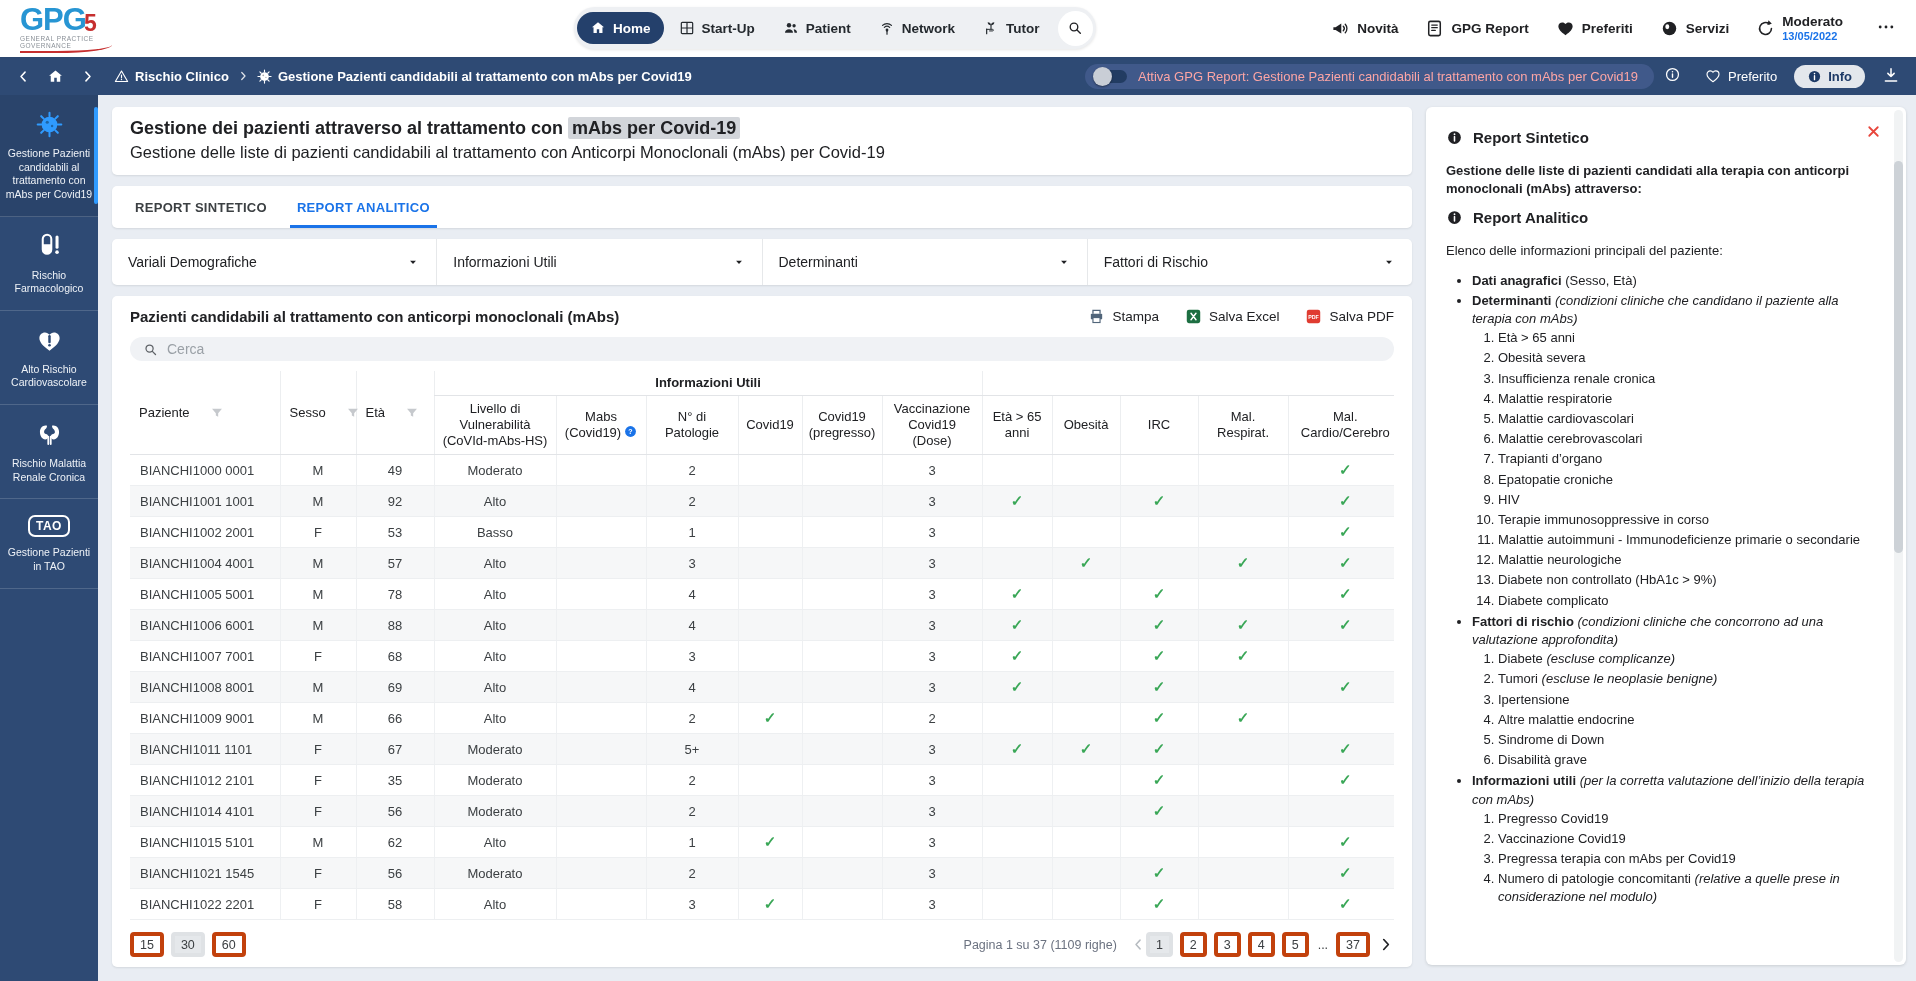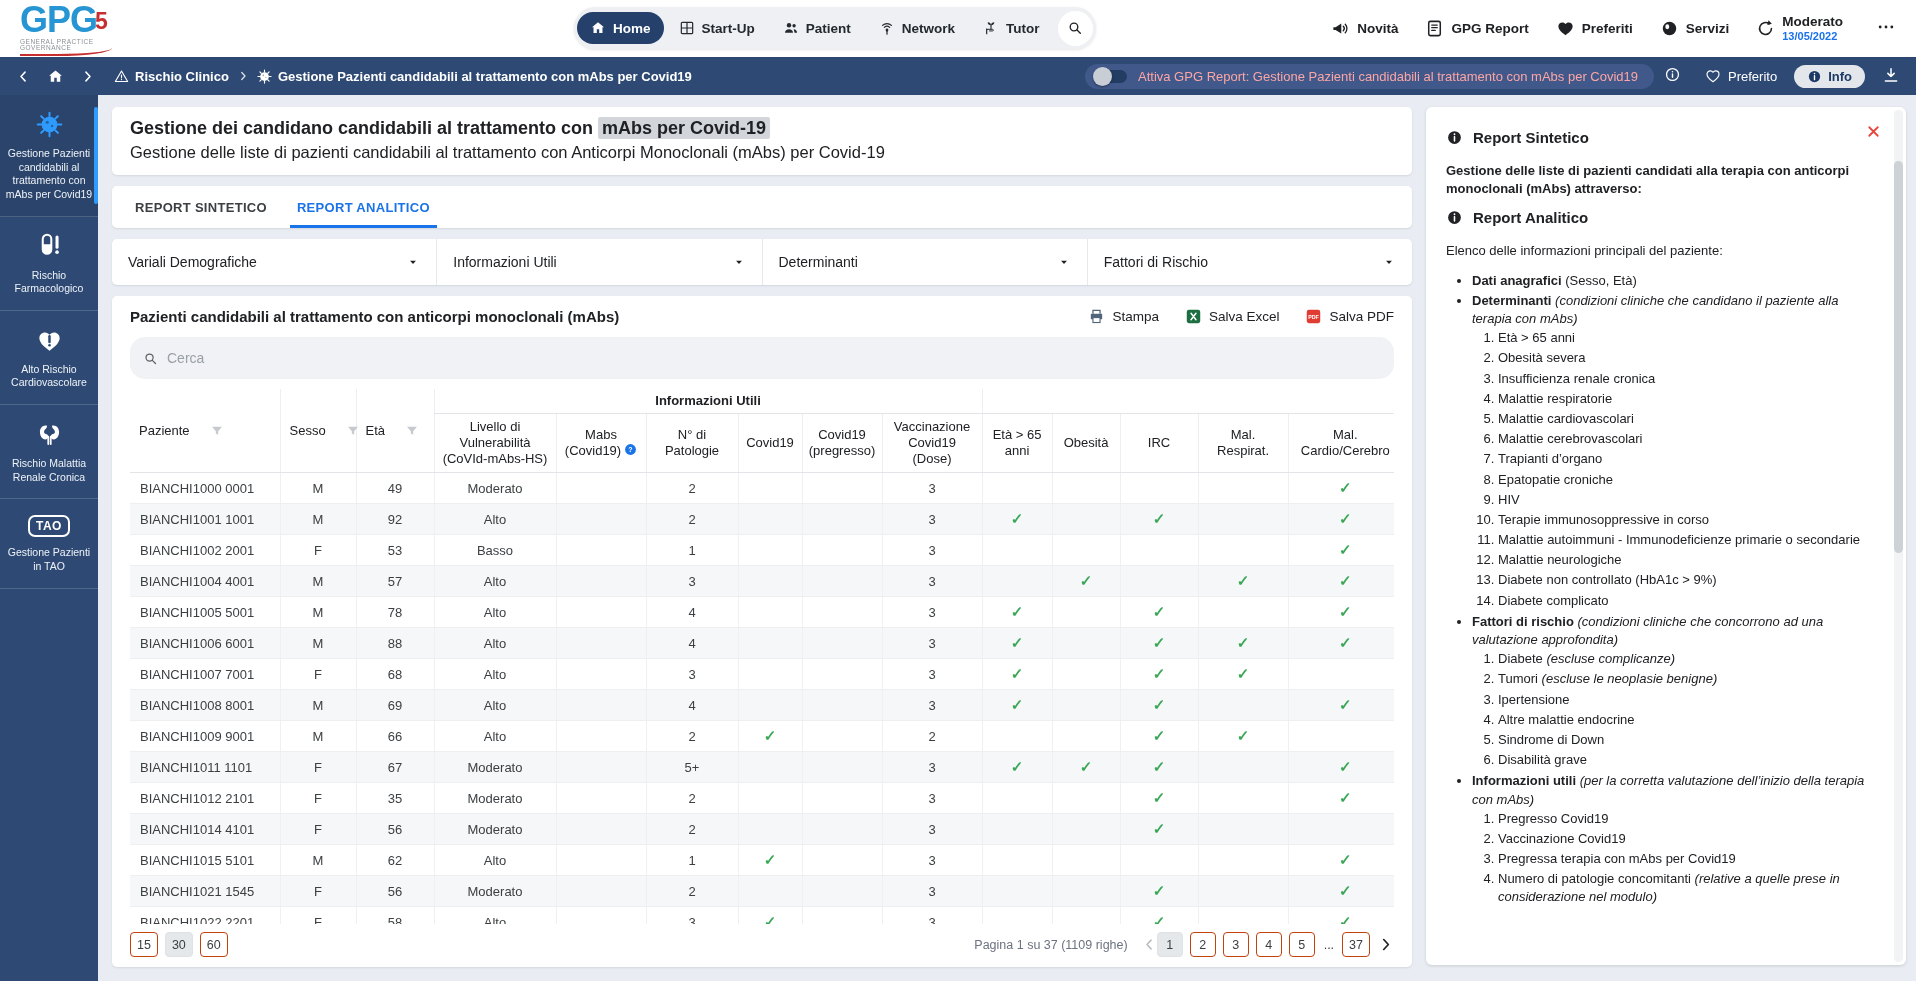--- a/index.html
+++ b/index.html
@@ -8,21 +8,21 @@
 }
 *{box-sizing:border-box;margin:0;padding:0}
 html,body{width:1916px;height:981px;overflow:hidden}
 body{font-family:"Liberation Sans",sans-serif;background:var(--page);color:var(--text)}
 .ic{display:inline-flex;align-items:center;justify-content:center;flex:none}
 
 
 .topbar{height:57px;background:#fff;display:flex;align-items:center;padding:0 20px;position:relative;box-shadow:0 1px 2px rgba(0,0,0,.06)}
 .logo{display:flex;flex-direction:column;line-height:1;cursor:pointer}
 .logo-row{display:flex;align-items:flex-start}
-.logo-main{font-size:36px;font-weight:800;letter-spacing:-1px;color:#2795d3}
+.logo-main{font-size:31px;font-weight:800;letter-spacing:-1px;color:#2795d3}
 .logo-five{font-size:23px;font-weight:800;color:#c62f2f;margin-left:-2px;margin-top:8px}
 .logo-caption{font-size:6.5px;color:#8a9097;letter-spacing:.5px;margin-top:1px;border-bottom:2px solid #c62f2f;border-radius:0 0 60%/8px 8px;padding-bottom:2px;width:92px}
 .main-nav{position:absolute;left:574px;top:7px;height:42px;background:#eef0f3;border-radius:999px;display:flex;align-items:center;padding:3px;gap:2px;box-shadow:0 1px 3px rgba(0,0,0,.10)}
 .nav-item{display:flex;align-items:center;gap:7px;padding:8px 13px;border-radius:999px;font-size:13.5px;font-weight:700;color:#24292e;border:none;background:transparent;cursor:pointer;font-family:inherit}
 .nav-item.active{background:var(--navy-dark);color:#fff}
 .nav-search{width:35px;height:35px;border-radius:50%;background:#fff;border:none;display:flex;align-items:center;justify-content:center;cursor:pointer;margin-left:3px;color:#202124}
 .topbar-right{margin-left:auto;display:flex;align-items:center;gap:27px}
 .tr-item{display:flex;align-items:center;gap:7px;font-size:13.5px;font-weight:700;border:none;background:none;cursor:pointer;font-family:inherit;color:var(--text)}
 .tr-col{display:flex;flex-direction:column;align-items:flex-start;line-height:1.15}
 .tr-col small{font-size:11px;color:var(--accent);font-weight:700}
@@ -71,41 +71,41 @@
 .filters-card{display:flex;height:46px;flex:none;align-items:stretch}
 .filter{flex:1;display:flex;align-items:center;justify-content:space-between;padding:0 16px;font-size:14px;border-right:1px solid #e6e8ea;cursor:pointer}
 .filter:last-child{border-right:none}
 .filter .caret{color:#202124}
 
 .table-card{flex:1;padding:12px 18px 6px;display:flex;flex-direction:column;overflow:hidden}
 .t-toolbar{display:flex;align-items:center;flex:none}
 .t-toolbar h2{font-size:15px;font-weight:700}
 .t-actions{margin-left:auto;display:flex;gap:26px}
 .t-action{display:flex;align-items:center;gap:7px;font-size:13.5px;cursor:pointer;border:none;background:none;font-family:inherit;color:var(--text)}
-.search{margin:12px 0 10px;height:42px;background:#f0f2f5;border-radius:15px;display:flex;align-items:center;padding:0 13px;gap:9px;flex:none}
+.search{margin:12px 0 10px;height:24px;background:#f0f2f5;border-radius:15px;display:flex;align-items:center;padding:0 13px;gap:9px;flex:none}
 .search .ic{color:#5f6368}
 .search input{border:none;background:transparent;outline:none;font-size:14px;font-family:inherit;width:100%;color:#202124}
 .search input::placeholder{color:#9aa0a6}
 
 .t-wrap{flex:1;overflow:hidden}
 table{border-collapse:collapse;width:100%;table-layout:fixed;font-size:13px}
 thead th{font-weight:500;color:#202124;border-bottom:1px solid #e2e4e7;border-left:1px solid #eceef0;vertical-align:middle;text-align:center;padding:5px 6px;line-height:1.25;background:#fff}
 thead tr:first-child th:first-child{border-left:none}
 th.group-h{font-weight:600;height:24px;padding:3px}
 th.group-empty{border-left:1px solid #eceef0}
 .th-flex{display:flex;align-items:center;justify-content:space-between;gap:4px;padding:0 3px;text-align:right}
 .th-help{display:inline-flex;vertical-align:top;margin-left:3px}
 th .hlbl{display:inline}
 tbody td{height:31px;padding:0 8px;text-align:center;color:#3c4043;border-left:1px solid #eef0f2;border-bottom:1px solid #edeff1}
 tbody td:first-child{text-align:left;border-left:none;padding-left:10px}
 tbody tr:nth-child(even){background:#f6f7f8}
 .check{color:var(--green);font-size:15px;font-weight:700}
 
 .pager{display:flex;align-items:center;margin-top:8px;font-size:12.5px;color:#6b7280;flex:none;padding-bottom:4px}
-.pbtn{min-width:26px;height:25px;border:1px solid #c2410c;border-radius:4px;background:#fff;font-size:12.5px;color:#3c4043;margin-right:7px;cursor:pointer;padding:0 6px;font-family:inherit}
+.pbtn{min-width:26px;height:25px;border:4px solid #c2410c;border-radius:4px;background:#fff;font-size:12.5px;color:#3c4043;margin-right:7px;cursor:pointer;padding:0 6px;font-family:inherit}
 .pbtn.active{background:#e5e8eb;border-color:#dfe2e5}
 .pager-right{margin-left:auto;display:flex;align-items:center}
 .summary{margin-right:14px}
 .pchev{border:none;background:none;cursor:pointer;color:#b7bcc1;display:flex;align-items:center}
 .pchev.next{color:#202124}
 .ellipsis{margin:0 8px 0 2px;color:#3c4043}
 
 
 .info-panel{width:480px;margin:12px 10px 0 14px;background:#fff;border-radius:6px;box-shadow:0 1px 3px rgba(60,64,67,.18);height:858px;position:relative;padding:14px 30px 16px 20px;overflow:hidden;flex:none}
 .scroll-track{position:absolute;top:3px;bottom:3px;right:3px;width:9px;background:#f1f3f4;border-radius:5px}
@@ -393,21 +393,21 @@
         <div class="lbl">Rischio Malattia Renale Cronica</div>
       </div>
       <div class="side-item">
         <div class="tao-box ic">TAO</div>
         <div class="lbl">Gestione Pazienti in TAO</div>
       </div>
     </aside>
 
   <main class="main">
     <section class="card title-card">
-      <h1><span>Gestione dei candidano candidabili al trattamento con </span><mark>mAbs per Covid-19</mark></h1>
+      <h1><span>Gestione dei pazienti attraverso al trattamento con </span><mark>mAbs per Covid-19</mark></h1>
       <p>Gestione delle liste di pazienti candidabili al trattamento con Anticorpi Monoclonali (mAbs) per Covid-19</p>
     </section>
 
     <section class="card tabs-card" id="tabs">
         <button class="tab">REPORT SINTETICO</button>
         <button class="tab active">REPORT ANALITICO</button>
       </section>
 
     <section class="card filters-card" id="filters">
         <div class="filter">

